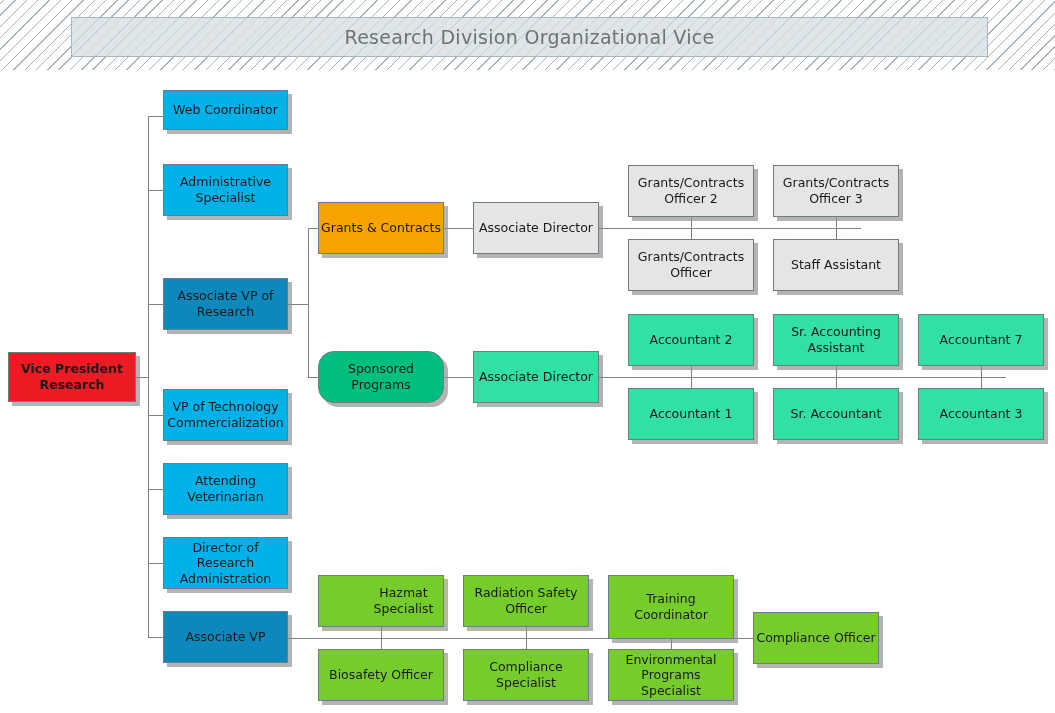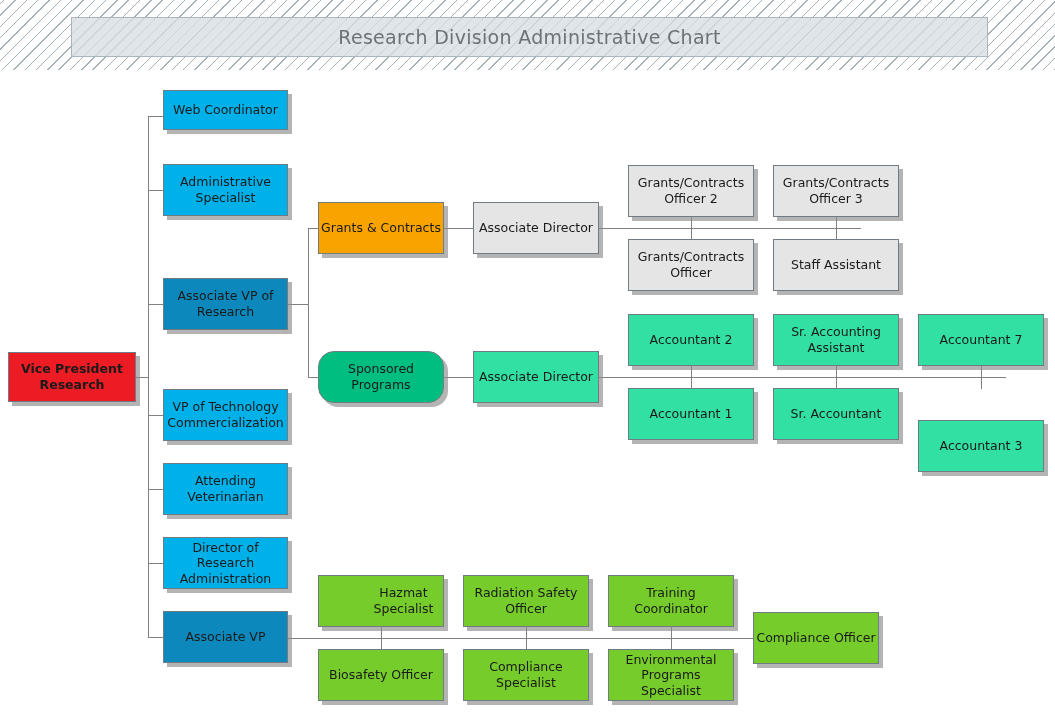--- a/index.html
+++ b/index.html
@@ -92,21 +92,21 @@
   .c-mint   { background: #32E0A3; }
   .c-green  { background: #76CC2B; }
 </style>
 </head>
 <body>
 
 <div id="canvas">
 
   <div id="header-band">
     <div id="title-banner">
-      <span id="title-text">Research Division Administrative Chart</span>
+      <span id="title-text">Research Division Organizational Vice</span>
     </div>
   </div>
 
   <div class="line h" style="left:136px; top:377px; width:13px;"></div>
   <div class="line v" style="left:148px; top:116px; height:522px;"></div>
 
   <div class="line h" style="left:148px; top:116px; width:16px;"></div>
   <div class="line h" style="left:148px; top:190px; width:16px;"></div>
   <div class="line h" style="left:148px; top:304px; width:16px;"></div>
   <div class="line h" style="left:148px; top:415px; width:16px;"></div>
@@ -213,31 +213,31 @@
       </div>
       <div class="node c-mint" style="left: 918px; top: 314px; width: 126px; height: 52px;">
         <span class="lbl">Accountant 7</span>
       </div>
       <div class="node c-mint" style="left: 628px; top: 388px; width: 126px; height: 52px;">
         <span class="lbl">Accountant 1</span>
       </div>
       <div class="node c-mint" style="left: 773px; top: 388px; width: 126px; height: 52px;">
         <span class="lbl">Sr. Accountant</span>
       </div>
-      <div class="node c-mint" style="left: 918px; top: 388px; width: 126px; height: 52px; margin-top: 32px;">
+      <div class="node c-mint" style="left: 918px; top: 388px; width: 126px; height: 52px;">
         <span class="lbl">Accountant 3</span>
       </div>
       <div class="node c-green" style="left: 318px; top: 575px; width: 126px; height: 52px; padding-left: 47px;">
         <span class="lbl">Hazmat Specialist</span>
       </div>
       <div class="node c-green" style="left: 463px; top: 575px; width: 126px; height: 52px;">
         <span class="lbl">Radiation Safety
 Officer</span>
       </div>
-      <div class="node c-green" style="left: 608px; top: 575px; width: 126px; height: 52px;">
+      <div class="node c-green" style="left: 608px; top: 575px; width: 126px; height: 64px;">
         <span class="lbl">Training Coordinator</span>
       </div>
       <div class="node c-green" style="left: 753px; top: 612px; width: 126px; height: 52px;">
         <span class="lbl">Compliance Officer</span>
       </div>
       <div class="node c-green" style="left: 318px; top: 649px; width: 126px; height: 52px;">
         <span class="lbl">Biosafety Officer</span>
       </div>
       <div class="node c-green" style="left: 463px; top: 649px; width: 126px; height: 52px;">
         <span class="lbl">Compliance

